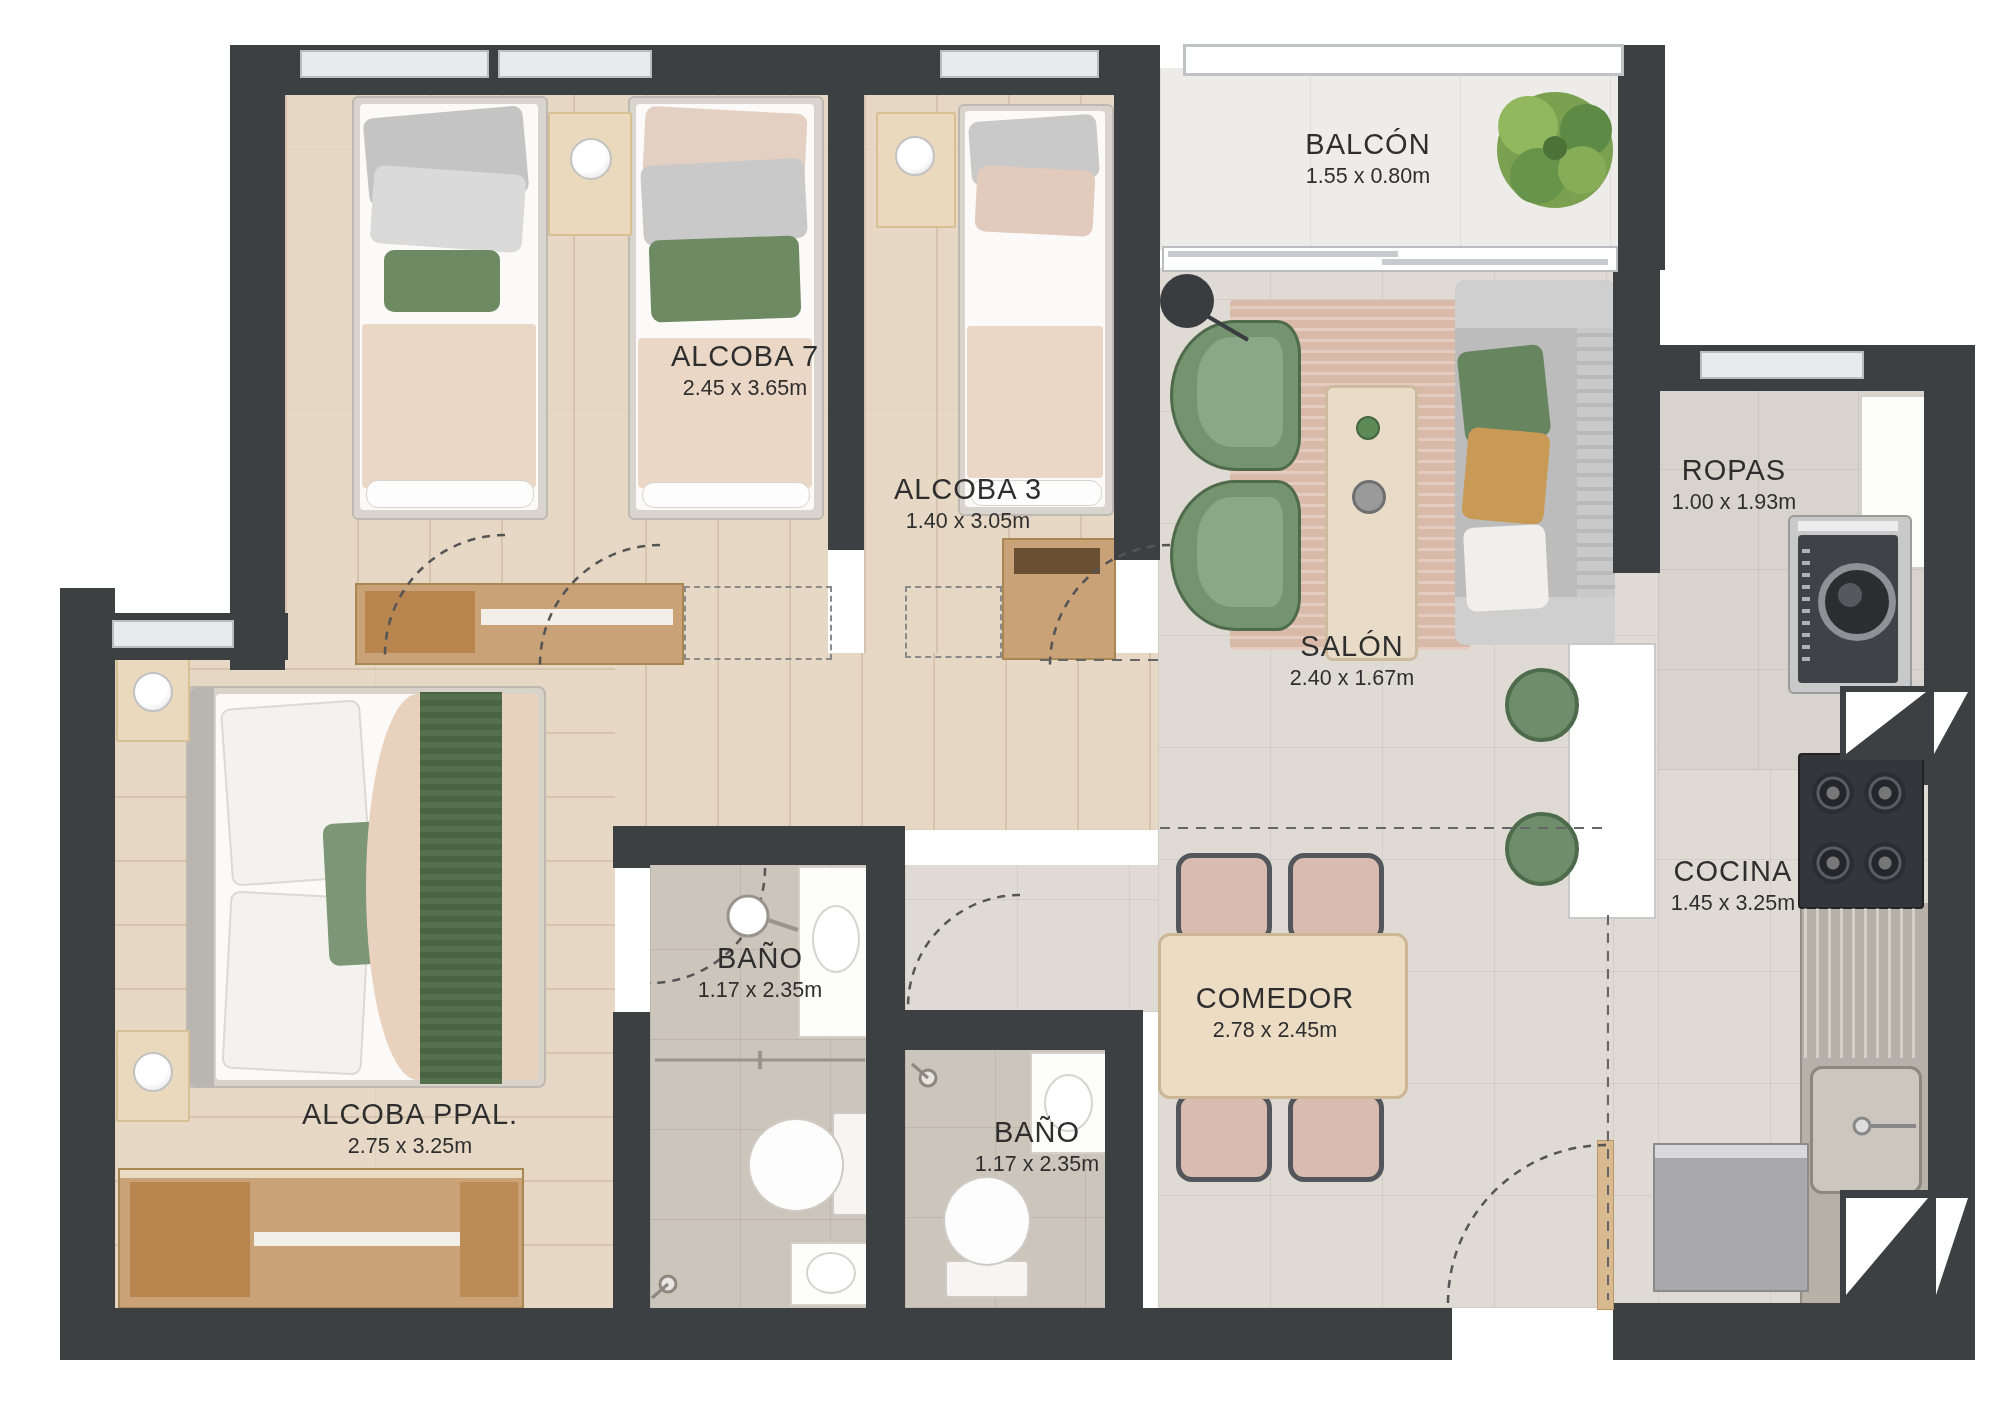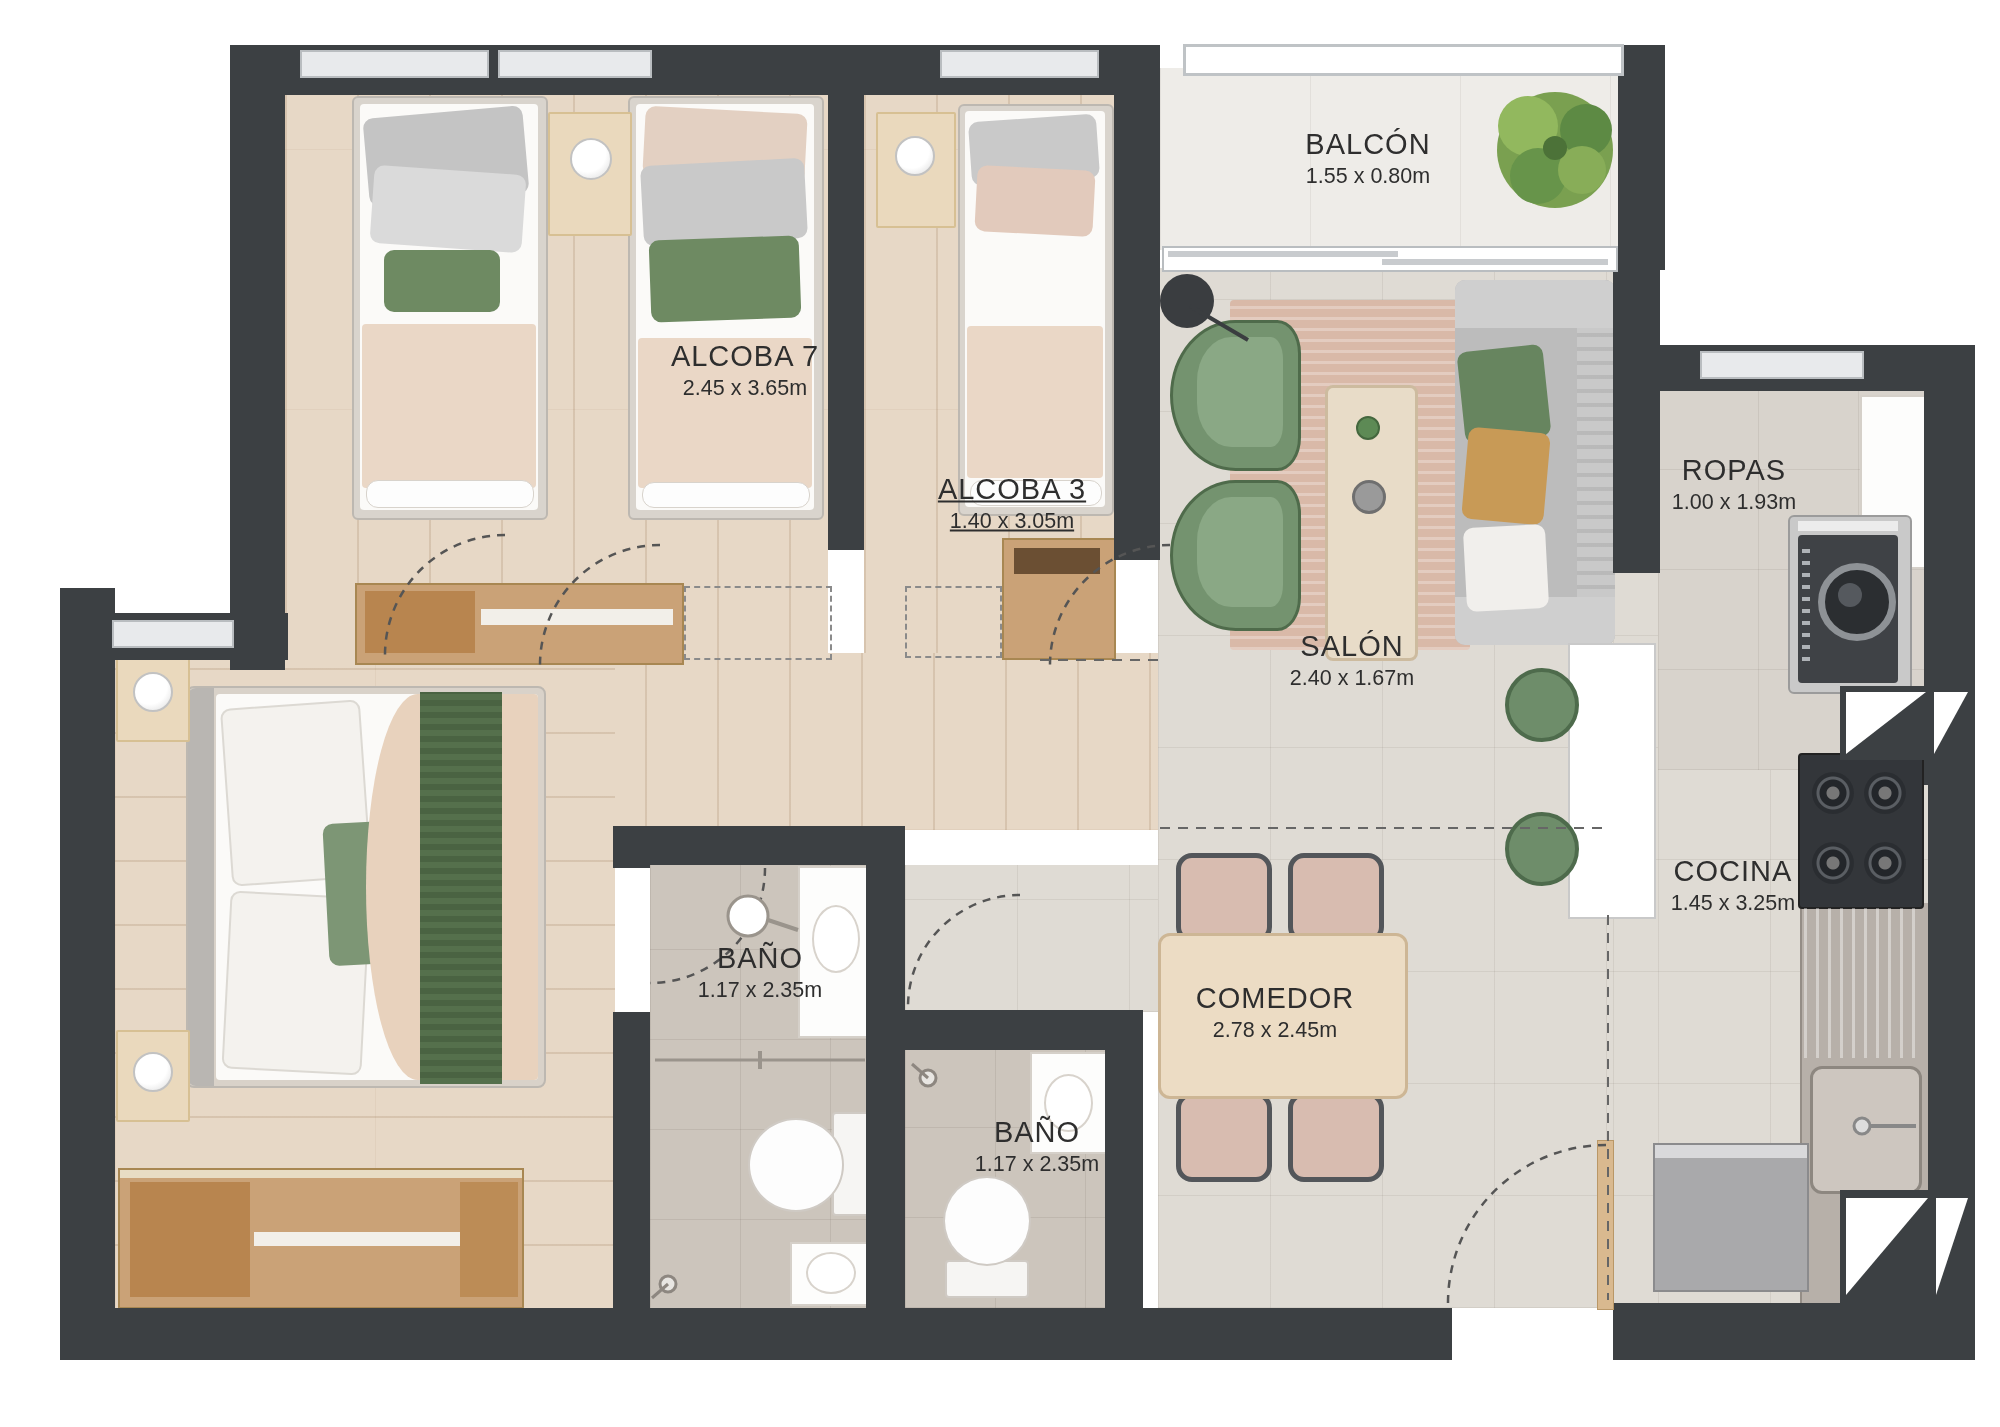--- a/index.html
+++ b/index.html
@@ -281,21 +281,21 @@
   </svg>
 
   <div class="lbl" style="left:1368px;top:158px;">
     <div class="name">BALCÓN</div>
     <div class="dims">1.55 x 0.80m</div>
   </div>
   <div class="lbl" style="left:745px;top:370px;">
     <div class="name">ALCOBA 7</div>
     <div class="dims">2.45 x 3.65m</div>
   </div>
-  <div class="lbl" style="left:1012px;top:503px;text-decoration:underline;">
+  <div class="lbl" style="left:968px;top:503px;">
     <div class="name">ALCOBA 3</div>
     <div class="dims">1.40 x 3.05m</div>
   </div>
   <div class="lbl" style="left:1352px;top:660px;">
     <div class="name">SALÓN</div>
     <div class="dims">2.40 x 1.67m</div>
   </div>
   <div class="lbl" style="left:1734px;top:484px;">
     <div class="name">ROPAS</div>
     <div class="dims">1.00 x 1.93m</div>
@@ -309,14 +309,18 @@
     <div class="dims">1.17 x 2.35m</div>
   </div>
   <div class="lbl" style="left:1037px;top:1146px;">
     <div class="name">BAÑO</div>
     <div class="dims">1.17 x 2.35m</div>
   </div>
   <div class="lbl" style="left:1275px;top:1012px;">
     <div class="name">COMEDOR</div>
     <div class="dims">2.78 x 2.45m</div>
   </div>
+  <div class="lbl" style="left:410px;top:1128px;">
+    <div class="name">ALCOBA PPAL.</div>
+    <div class="dims">2.75 x 3.25m</div>
+  </div>
 
 </div>
 
 </body></html>

